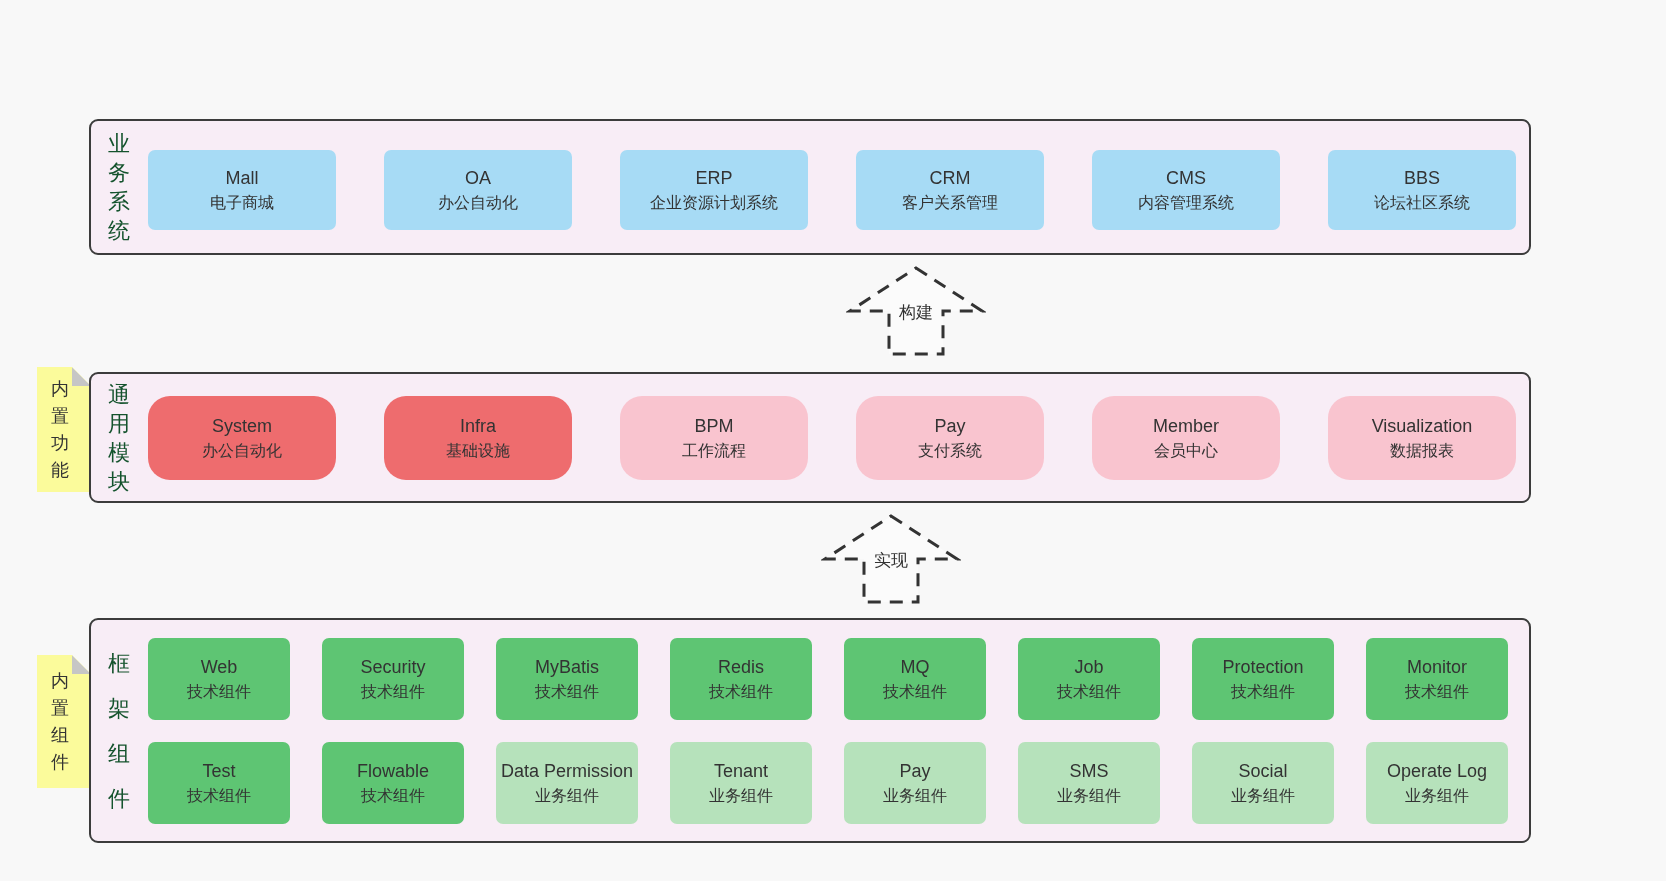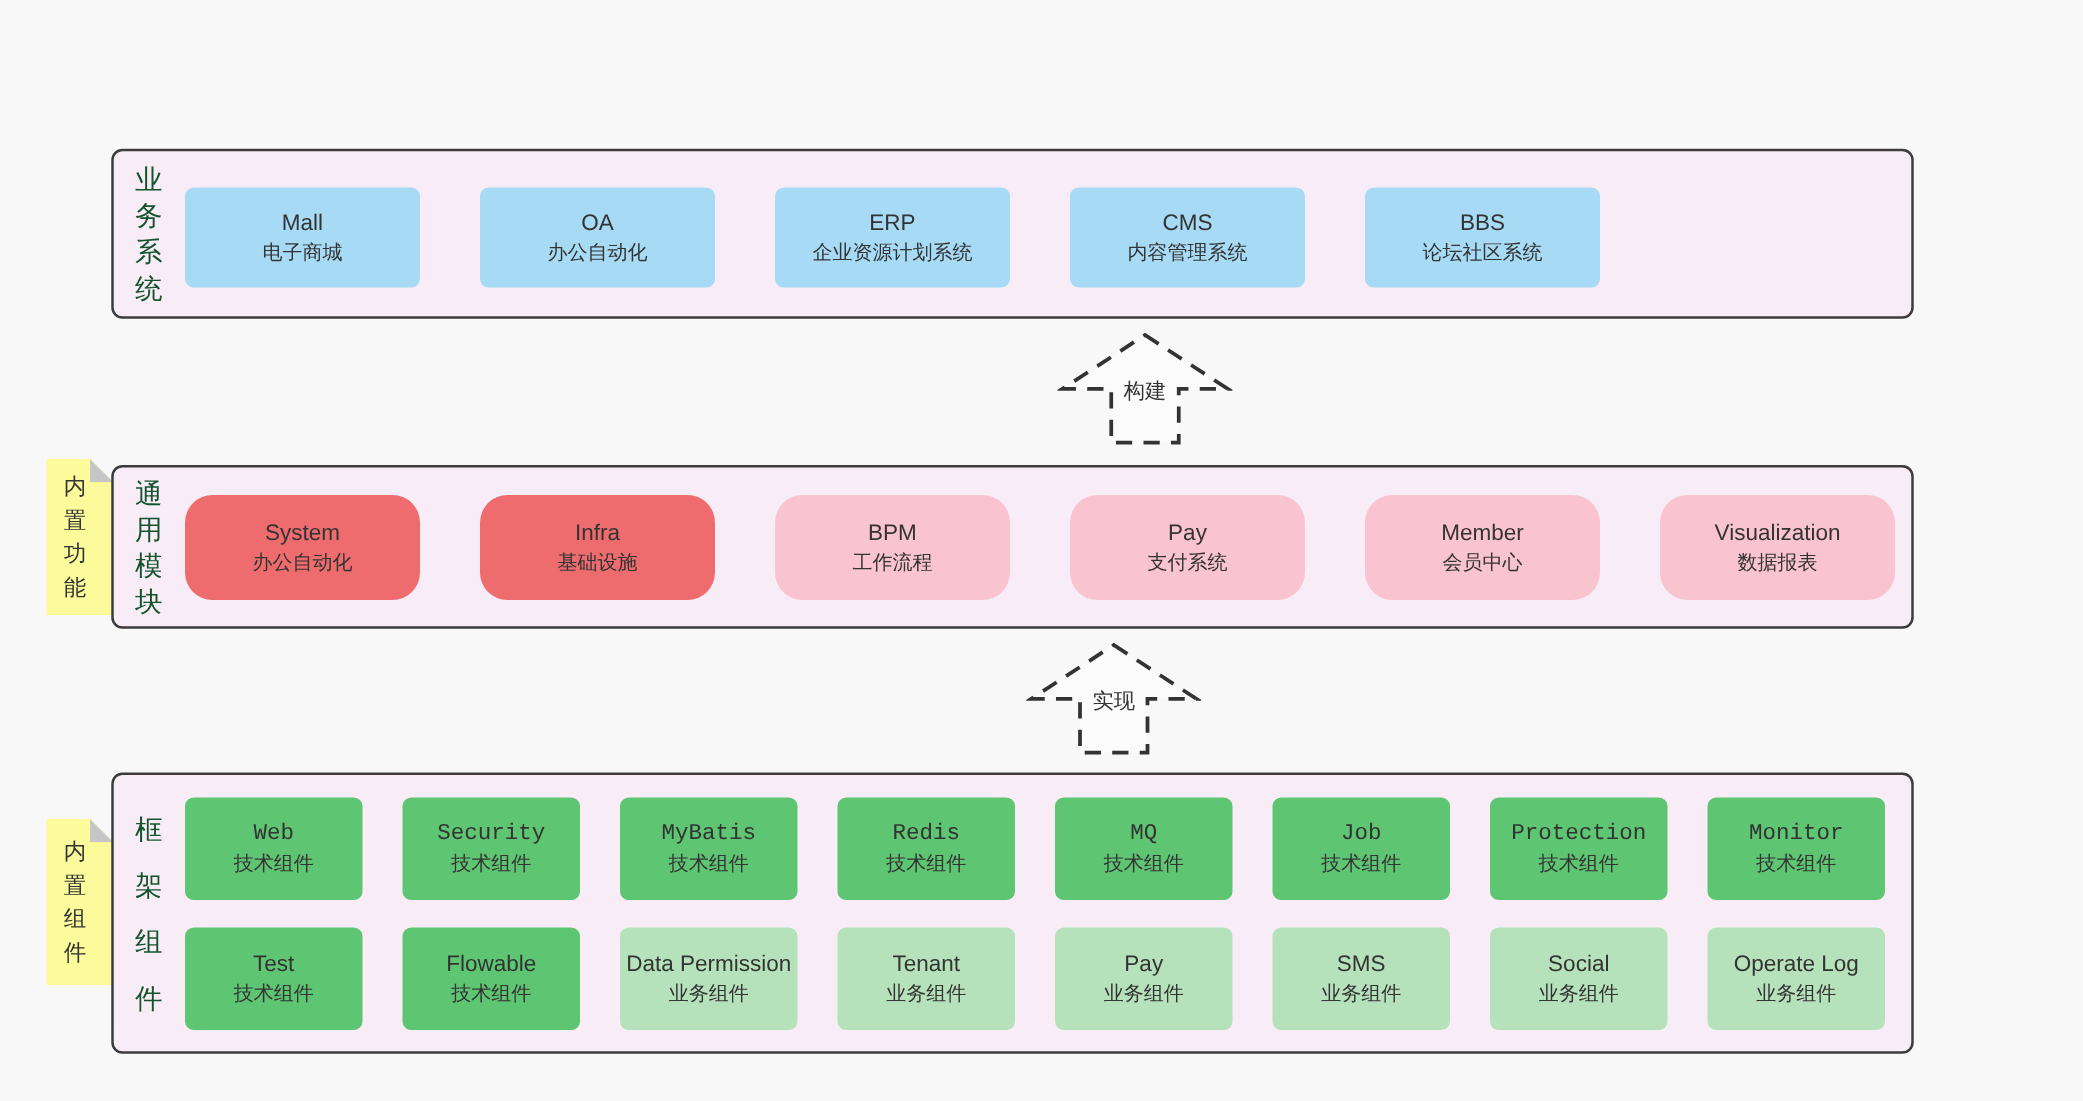--- a/index.html
+++ b/index.html
@@ -32,21 +32,21 @@
     position:absolute; left:13px; top:50%; transform:translateY(-50%);
     width:26px; font-size:22px; line-height:29px; text-align:right;
     word-break:break-all; color:#14532d;
   }
   #layer-components .vlabel { line-height:45px; }
   .boxrow { position:absolute; left:57px; display:flex; }
   .row6 { gap:48px; }
   .row8 { gap:32px; }
   #layer-business .boxrow { top:29px; }
   #layer-modules  .boxrow { top:22px; }
-  #layer-components .boxrow.r1 { top:18px;font-family:Liberation Mono, monospace; }
+  #layer-components .boxrow.r1 { top:18px; }
   #layer-components .boxrow.r2 { top:122px; }
   .box {
     border-radius:7px; display:flex; flex-direction:column;
     justify-content:center; align-items:center; text-align:center;
     flex:0 0 auto;
   }
   .box6 { width:188px; height:80px; }
   #layer-modules .box6 { height:84px;border-radius:22px; }
   .box8 { width:142px; height:82px; }
   .box .en { font-size:18px; line-height:25px; }
@@ -87,20 +87,24 @@
     </div>
     <div class="box box6 blue">
       <div class="en">OA</div>
       <div class="zh">办公自动化</div>
     </div>
     <div class="box box6 blue">
       <div class="en">ERP</div>
       <div class="zh">企业资源计划系统</div>
     </div>
     <div class="box box6 blue">
+      <div class="en">CRM</div>
+      <div class="zh">客户关系管理</div>
+    </div>
+    <div class="box box6 blue">
       <div class="en">CMS</div>
       <div class="zh">内容管理系统</div>
     </div>
     <div class="box box6 blue">
       <div class="en">BBS</div>
       <div class="zh">论坛社区系统</div>
     </div>
   </div>
 </div>
 

